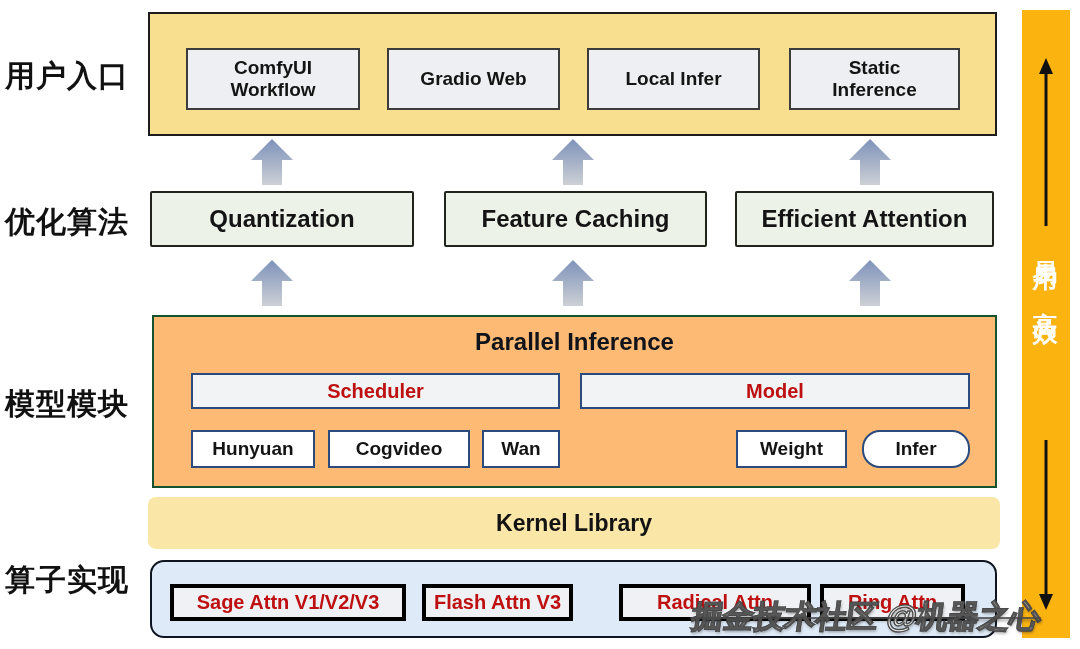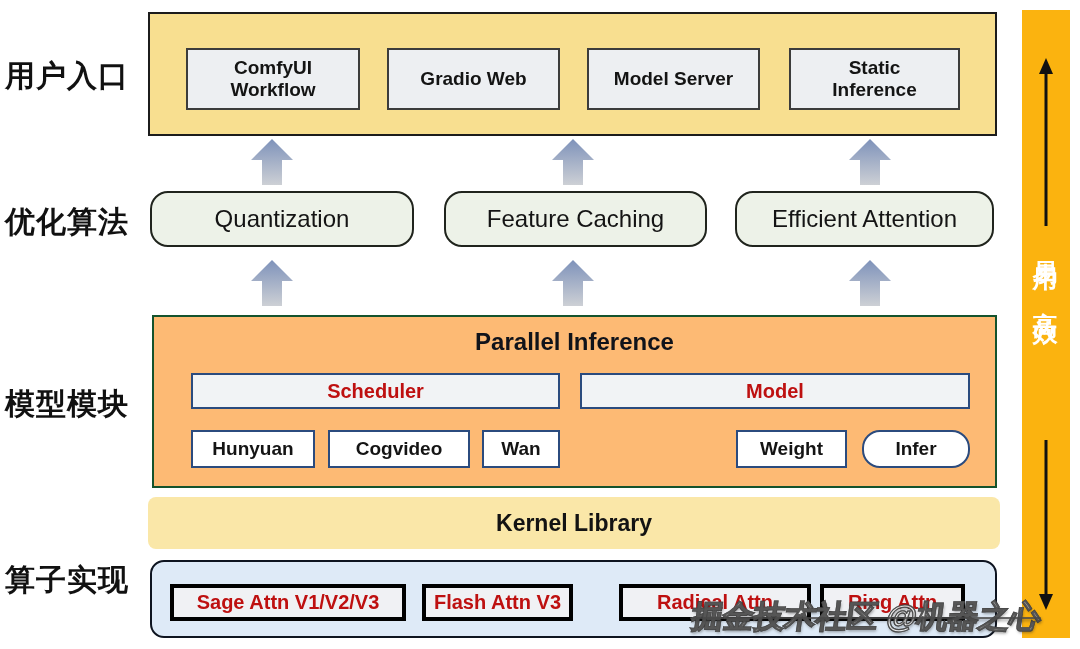--- a/index.html
+++ b/index.html
@@ -28,22 +28,22 @@
     font-size:19px; font-weight:bold; color:#141414; line-height:1.15;
     padding:0 8px;
   }
 
   
   .block-arrow { position:absolute; width:42px; height:46px; }
 
   
   .opt-box {
     position:absolute; top:191px; height:56px;
-    background:#EDF2E8; border:2.5px solid #20241d; border-radius:18px;
-    font-size:24px; font-weight:normal; color:#141414; white-space:nowrap;
+    background:#EDF2E8; border:2.5px solid #20241d; border-radius:2px;
+    font-size:24px; font-weight:bold; color:#141414; white-space:nowrap;
   }
 
   
   .module-panel {
     left:152px; top:315px; width:845px; height:173px;
     background:#fdba74; border:2px solid #14532d;
   }
   .module-title {
     position:absolute; top:11px; left:0; width:100%;
     font-size:24px; font-weight:bold; color:#10131a; text-align:center;
@@ -117,21 +117,21 @@
   </svg>
 
   <div class="row-label" style="top:56px;">用户入口</div>
   <div class="row-label" style="top:202px;">优化算法</div>
   <div class="row-label" style="top:352px;margin-top:32px;">模型模块</div>
   <div class="row-label" style="top:560px;">算子实现</div>
 
   <div class="abs entry-panel">
     <div class="entry-box center" style="left:36px;  width:174px;">ComfyUI Workflow</div>
     <div class="entry-box center" style="left:237px; width:173px;">Gradio Web</div>
-    <div class="entry-box center" style="left:437px; width:173px;">Model Server</div>
+    <div class="entry-box center" style="left:437px; width:173px;">Local Infer</div>
     <div class="entry-box center" style="left:639px; width:171px; padding:0 22px;">Static Inference</div>
   </div>
 
   <svg class="block-arrow" style="left:251px; top:139px;" viewBox="0 0 42 46">
       <polygon points="21,0 42,21 31,21 31,46 11,46 11,21 0,21" fill="url(#agrad)"></polygon>
     </svg>
   <svg class="block-arrow" style="left:552px; top:139px;" viewBox="0 0 42 46">
       <polygon points="21,0 42,21 31,21 31,46 11,46 11,21 0,21" fill="url(#agrad)"></polygon>
     </svg>
   <svg class="block-arrow" style="left:849px; top:139px;" viewBox="0 0 42 46">

